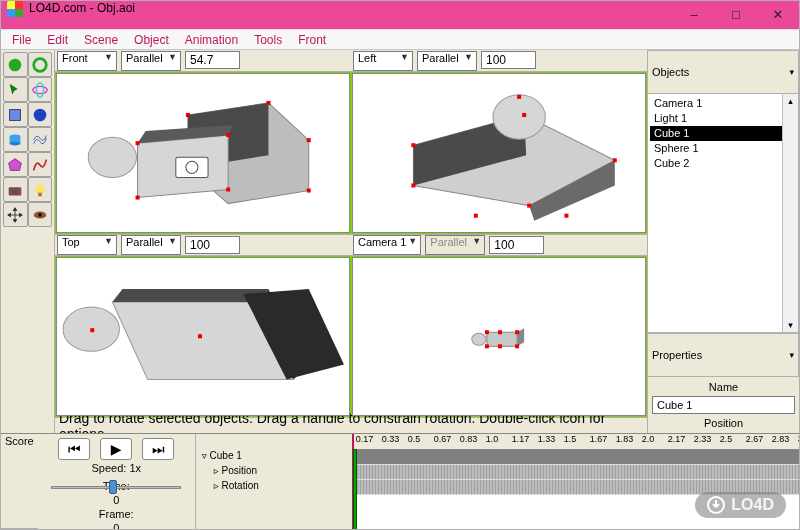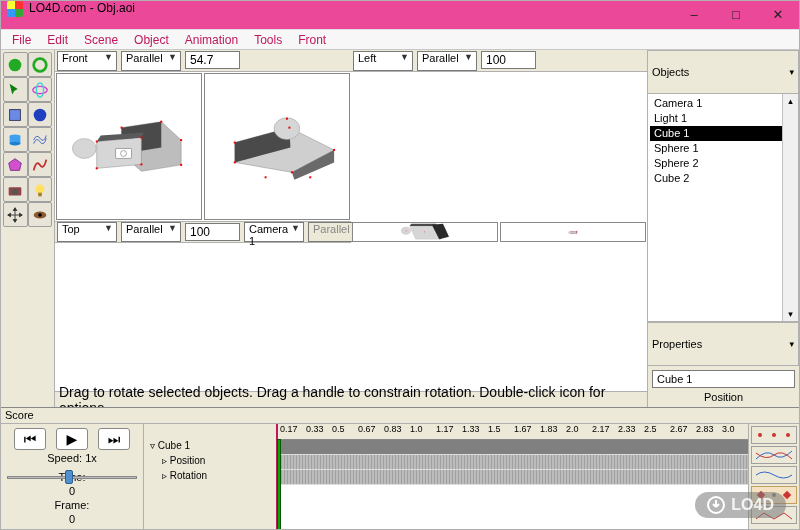--- a/index.html
+++ b/index.html
@@ -122,23 +122,23 @@
     background: #fff;
     padding: 0 4px;
     font-size: 12px;
     display: flex;
     align-items: center;
     min-width: 55px;
   }
   .viewports {
     flex: 1;
     display: grid;
-    grid-template-columns: 1fr 1fr 1fr 1fr;
+    grid-template-columns: 1fr 1fr;
     grid-template-rows: 1fr 22px 1fr;
-    background: #ffffff;
+    background: #84cc16;
   }
   .vp {
     border: 1px solid #888;
     background: #fff;
     position: relative;
     overflow: hidden;
     margin: 1px;
   }
   .vp svg { position:absolute; top:0; left:0; width:100%; height:100%; }
   .mid-controls {
@@ -221,25 +221,25 @@
   .props-input {
     border: 1px solid #7a7a7a;
     background: #fff;
     height: 18px;
     padding: 0 4px;
     display: flex;
     align-items: center;
   }
   
   .score {
-    height: 122px;
+    height: 96px;
     background: #ece9d8;
     border-top: 1px solid #888;
     display: flex;
-    flex-direction: column;
+    flex-direction: row;
   }
   .score-header {
     font-size: 11px;
     padding: 0 4px;
     border-bottom: 1px solid #b0b0b0;
     line-height: 15px;
   }
   .score-body {
     flex: 1;
     display: flex;
@@ -623,32 +623,32 @@
   <div class="rightpanels">
     <div class="panel-header">
       <span>Objects</span>
       <span class="chev-icon">▾</span>
     </div>
     <div class="objects-list">
       <div class="obj-item">Camera 1</div>
       <div class="obj-item">Light 1</div>
       <div class="obj-item selected">Cube 1</div>
       <div class="obj-item">Sphere 1</div>
-      <div class="obj-item">Sphere 2</div>
       <div class="obj-item">Cube 2</div>
       <div class="scrollbar">
         <span style="font-size:9px">▴</span>
         <span style="font-size:9px">▾</span>
       </div>
     </div>
     <div class="panel-header">
       <span>Properties</span>
       <span class="chev-icon">▾</span>
     </div>
     <div class="props">
+      <div class="label">Name</div>
       <div class="props-input">
           <span>Cube 1</span>
         </div>
       <div class="label">Position</div>
     </div>
   </div>
 </div>
 
 <div class="score">
   <div class="score-header">Score</div>

